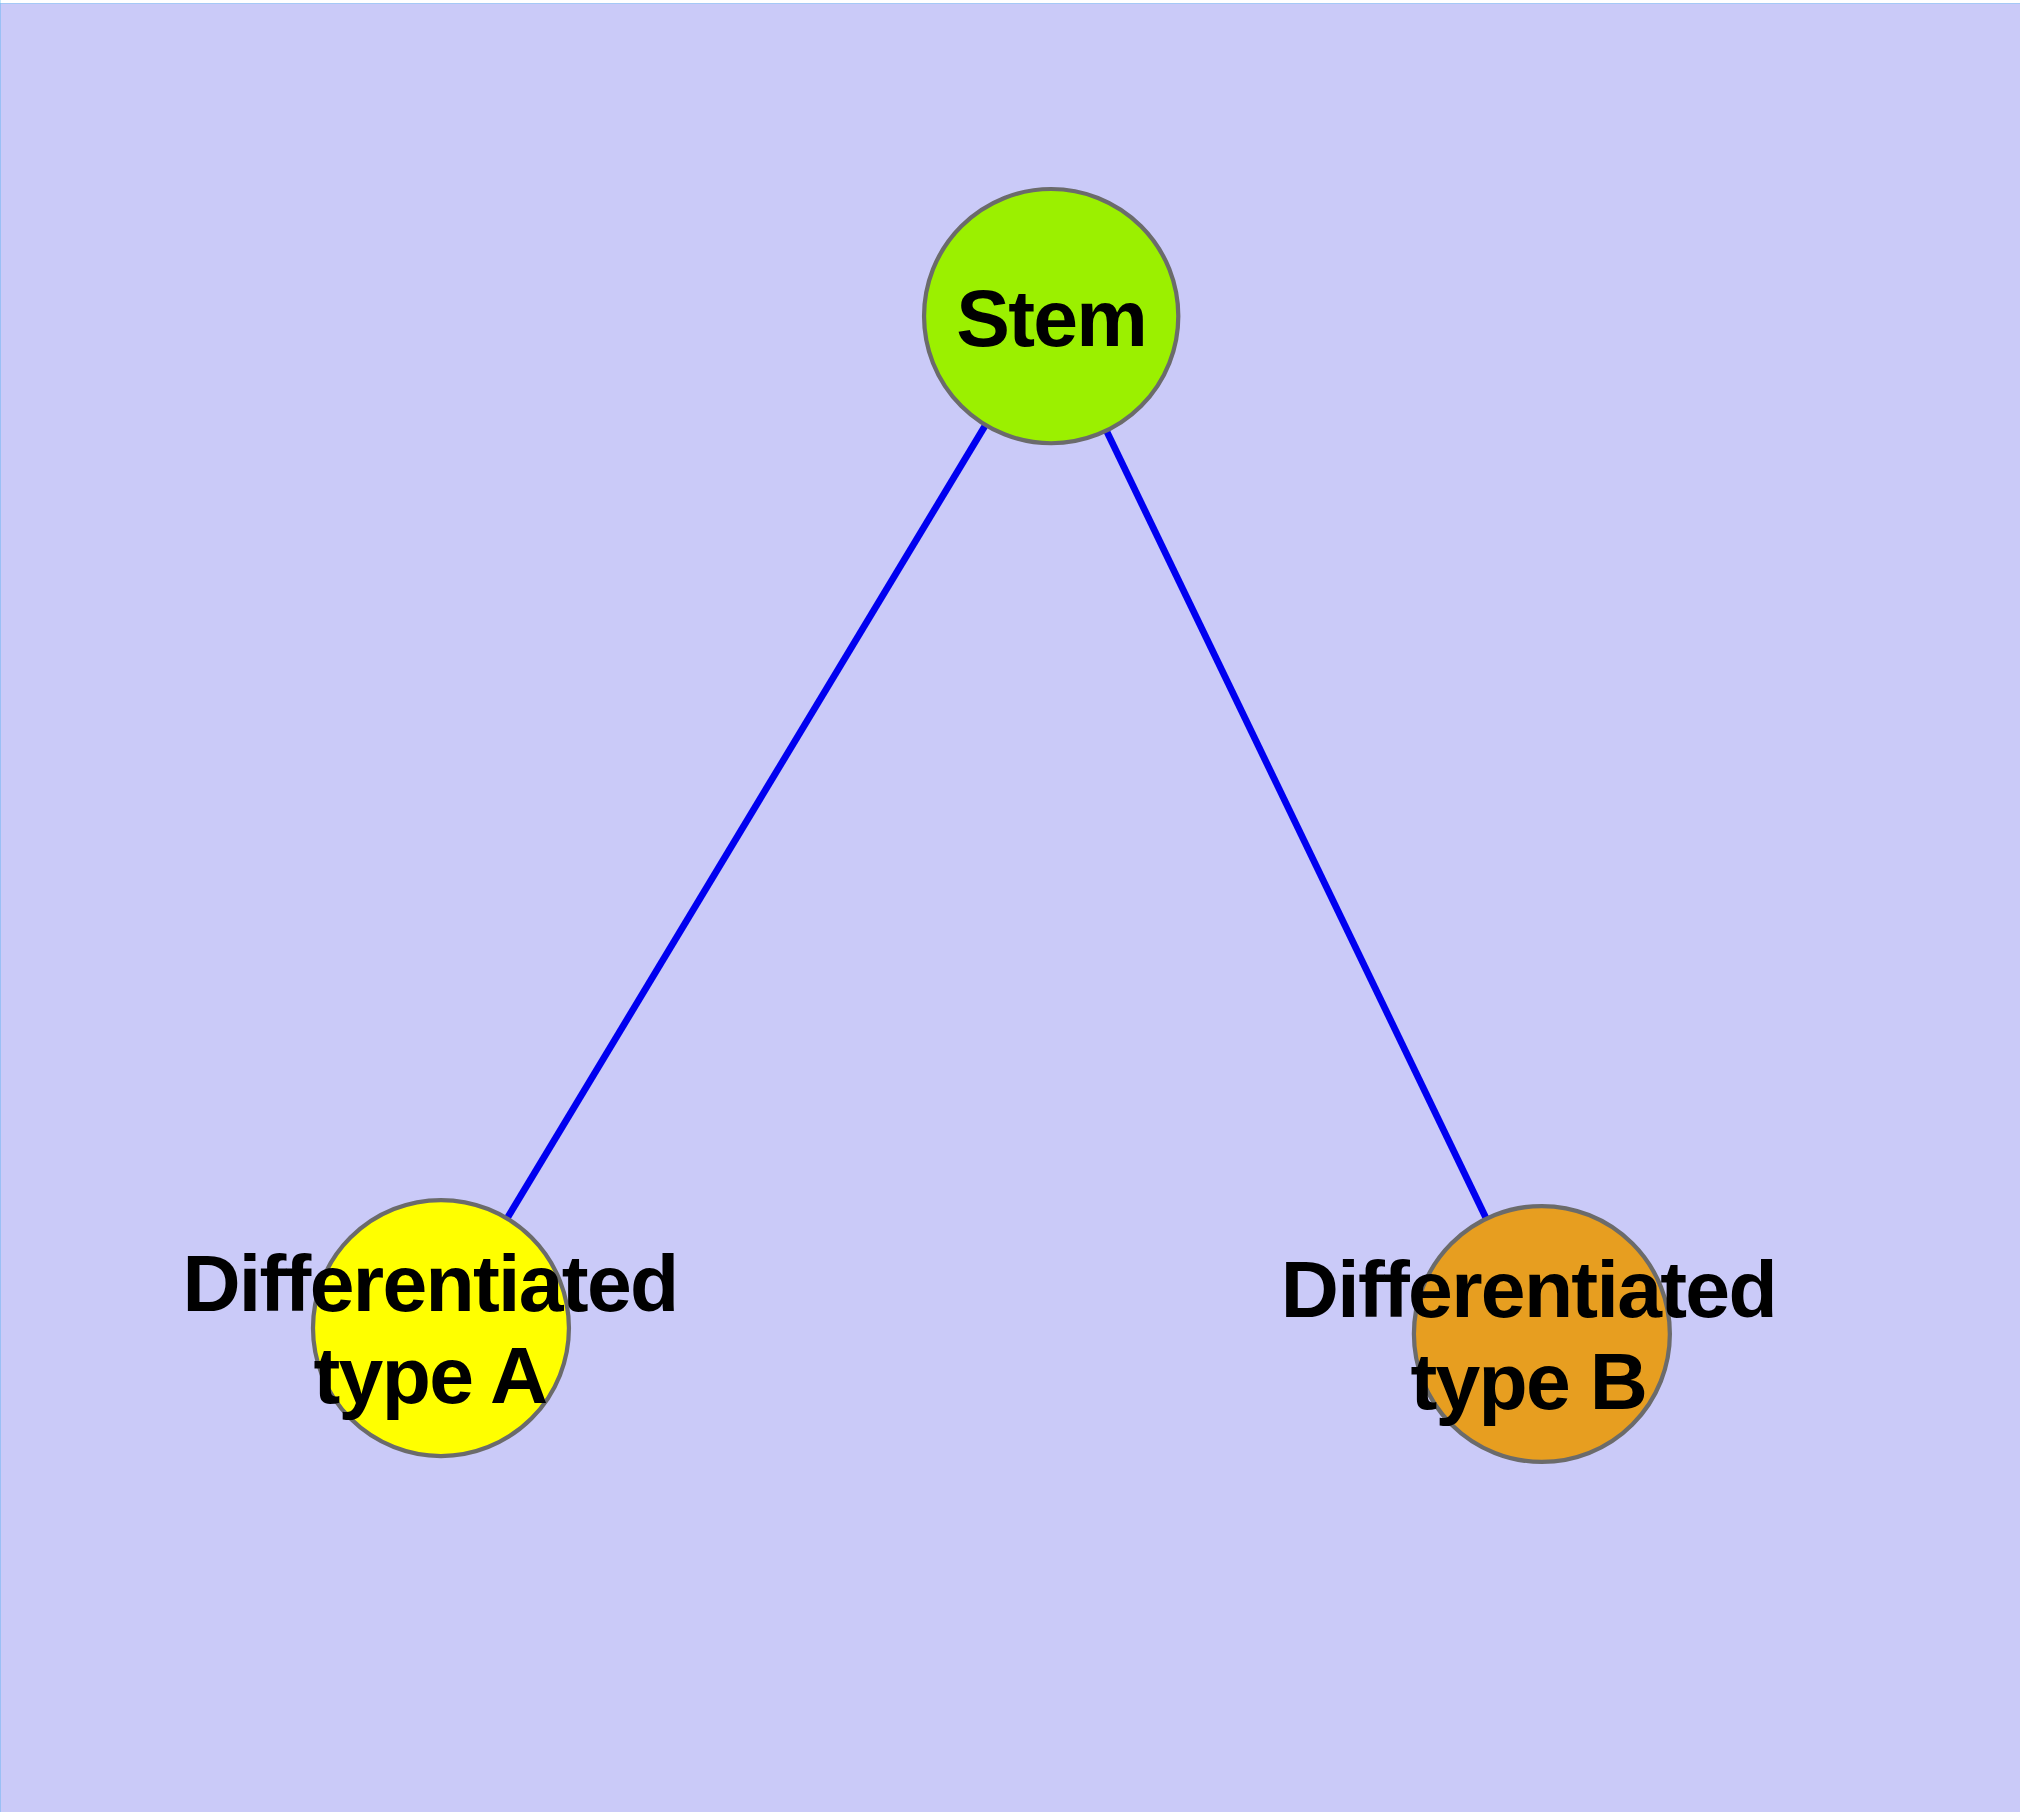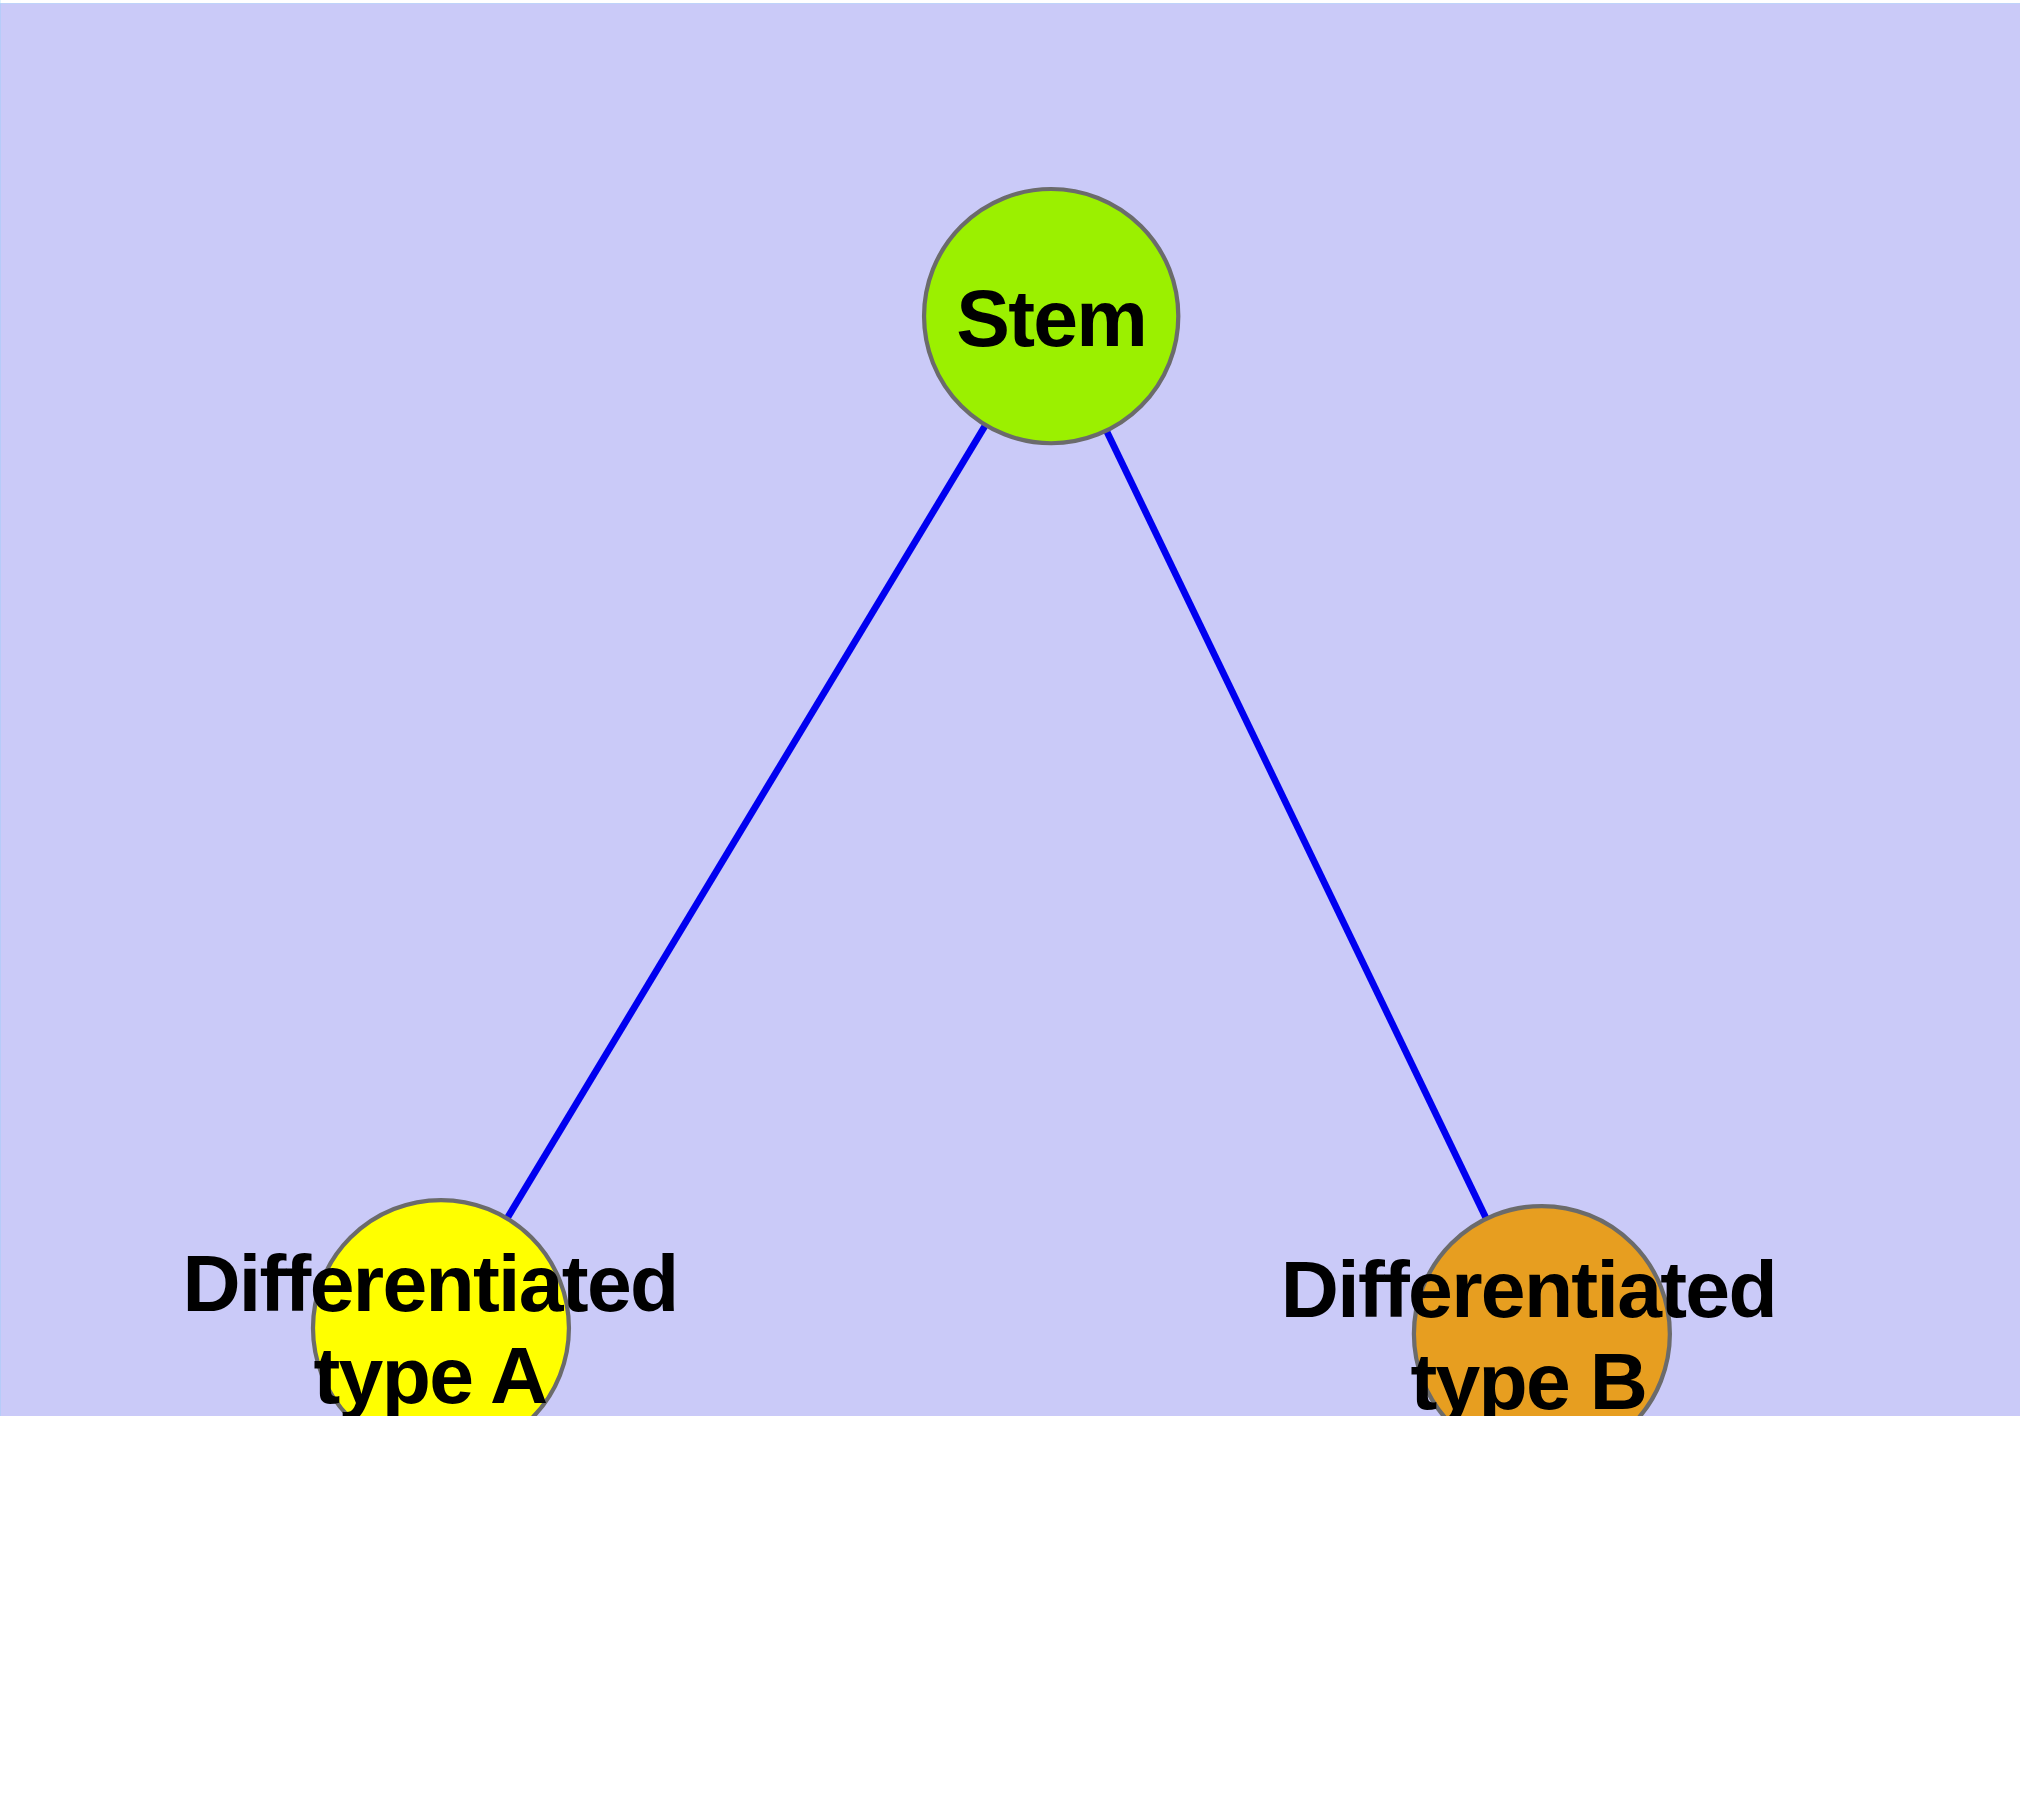--- a/index.html
+++ b/index.html
@@ -3,22 +3,22 @@
 <meta charset="utf-8">
 <style>
   html, body {
     margin: 0;
     padding: 0;
     background: #ffffff;
   }
   .canvas {
     position: relative;
     width: 2021px;
-    height: 1416px;
-    background: #7dd3fc;
+    height: 1812px;
+    background: #0ea5e9;
     overflow: hidden;
     font-family: "Liberation Sans", sans-serif;
   }
   svg.graph {
     position: absolute;
     top: 0;
     left: 0;
     display: block;
   }
   .node-label {

